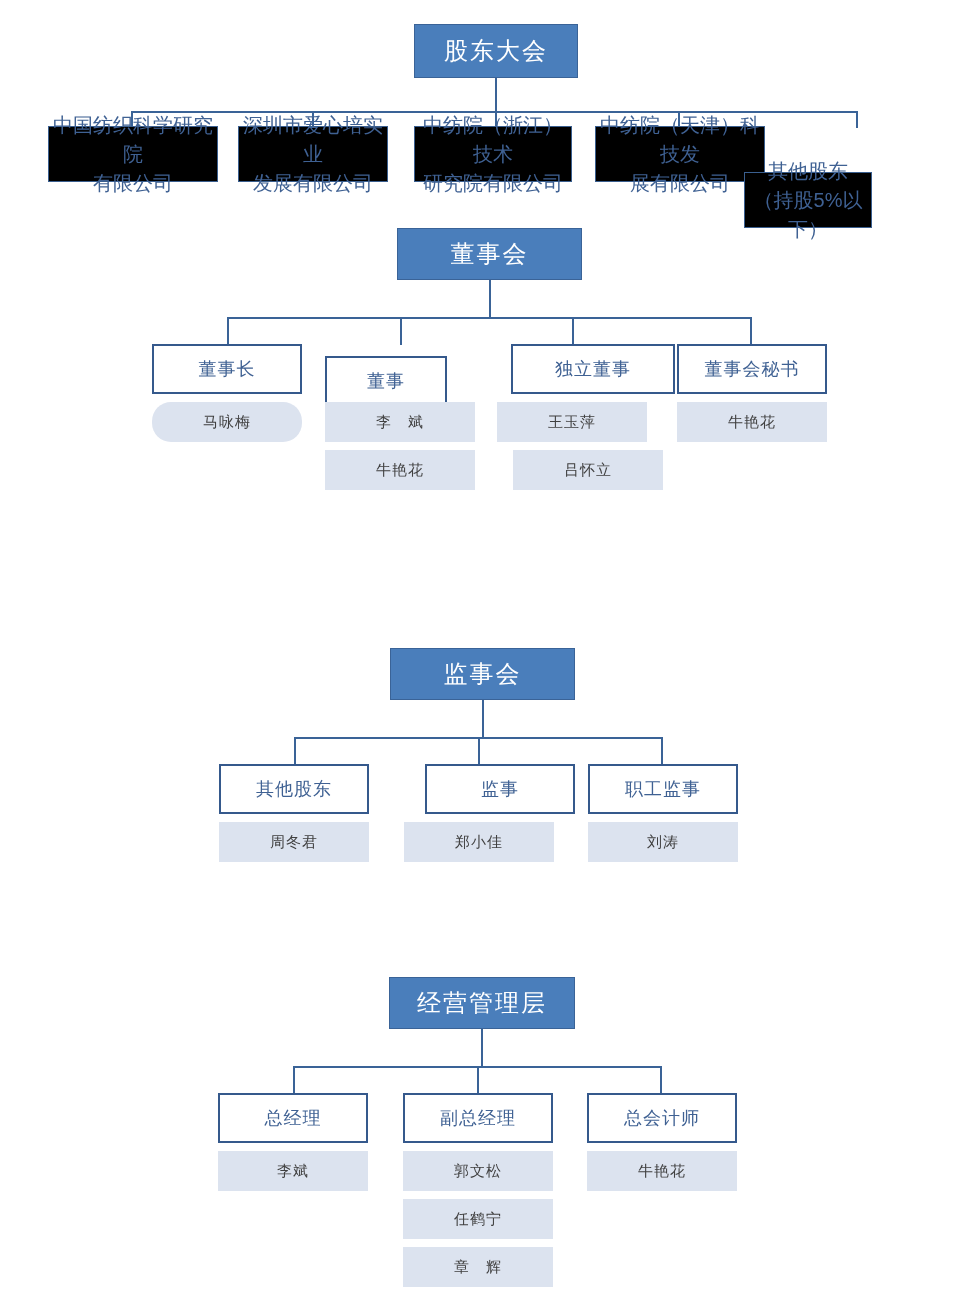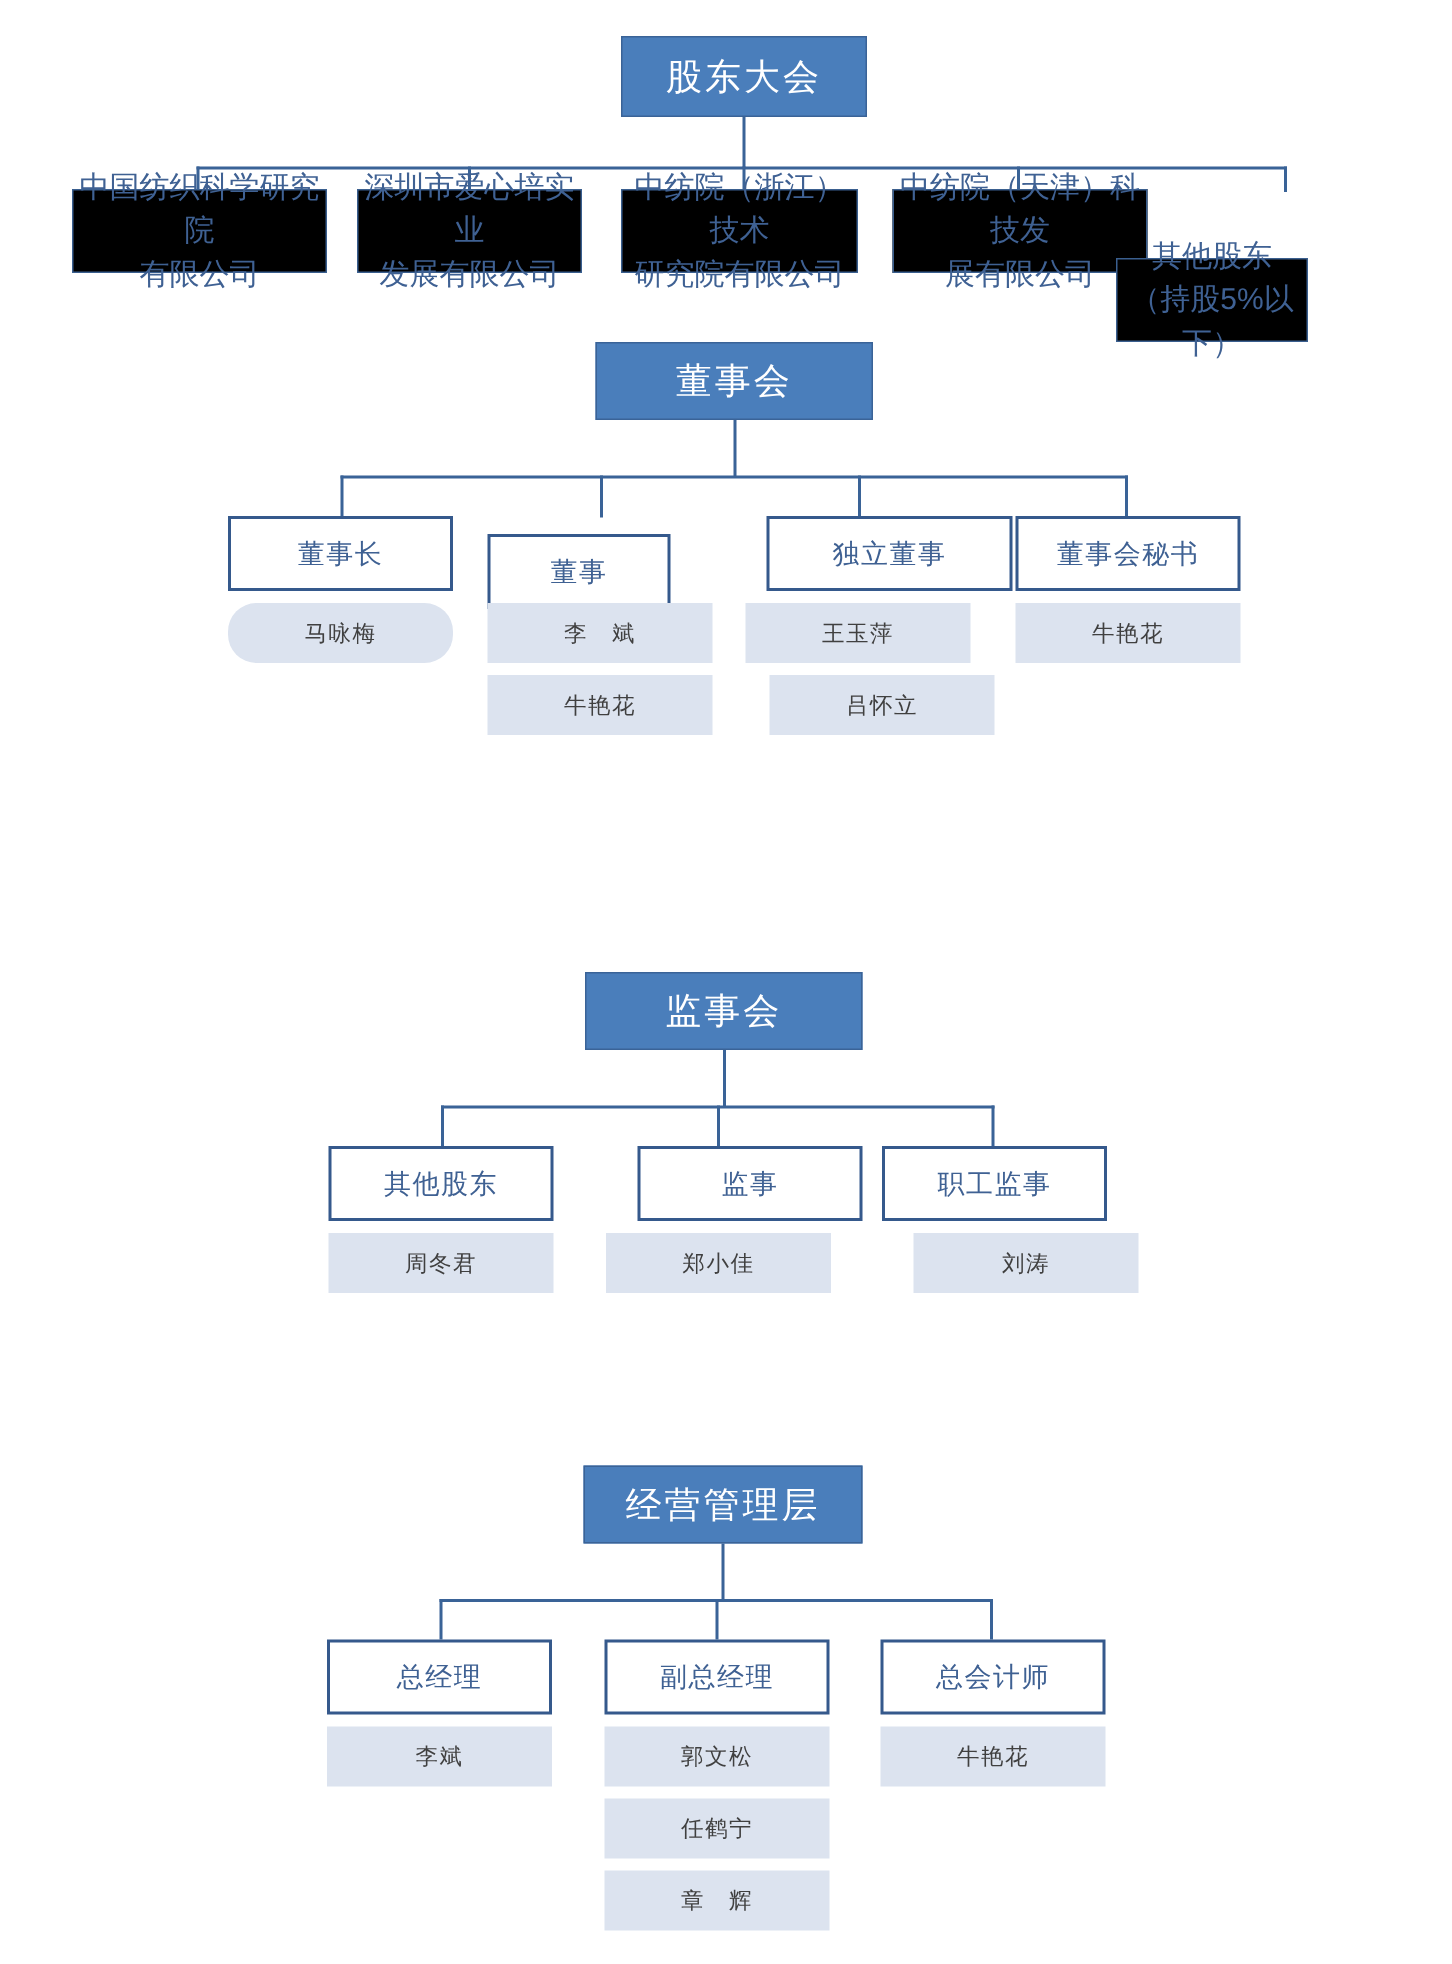--- a/index.html
+++ b/index.html
@@ -149,21 +149,21 @@
 <div class="abs ln-v" style="left:478px; top:737px; height:28px;"></div>
 <div class="abs ln-v" style="left:661px; top:737px; height:28px;"></div>
 
 <div class="abs role" style="left:219px; top:764px; width:150px; height:50px;">其他股东</div>
 <div class="abs chip" style="left:219px; top:822px; width:150px; height:40px;">周冬君</div>
 
 <div class="abs role" style="left:425px; top:764px; width:150px; height:50px;">监事</div>
 <div class="abs chip" style="left:404px; top:822px; width:150px; height:40px;">郑小佳</div>
 
 <div class="abs role" style="left:588px; top:764px; width:150px; height:50px;">职工监事</div>
-<div class="abs chip" style="left:588px; top:822px; width:150px; height:40px;margin-left:21px;">刘涛</div>
+<div class="abs chip" style="left:588px; top:822px; width:150px; height:40px;">刘涛</div>
 
 <div class="abs hdr hdr-lg" style="left:389px; top:977px; width:186px; height:52px;">经营管理层</div>
 
 <div class="abs ln-v" style="left:481px; top:1029px; height:38px;"></div>
 <div class="abs ln-h" style="left:293px; top:1066px; width:369px;"></div>
 <div class="abs ln-v" style="left:293px; top:1066px; height:28px;"></div>
 <div class="abs ln-v" style="left:477px; top:1066px; height:28px;"></div>
 <div class="abs ln-v" style="left:660px; top:1066px; height:28px;"></div>
 
 <div class="abs role" style="left:218px; top:1093px; width:150px; height:50px;">总经理</div>

